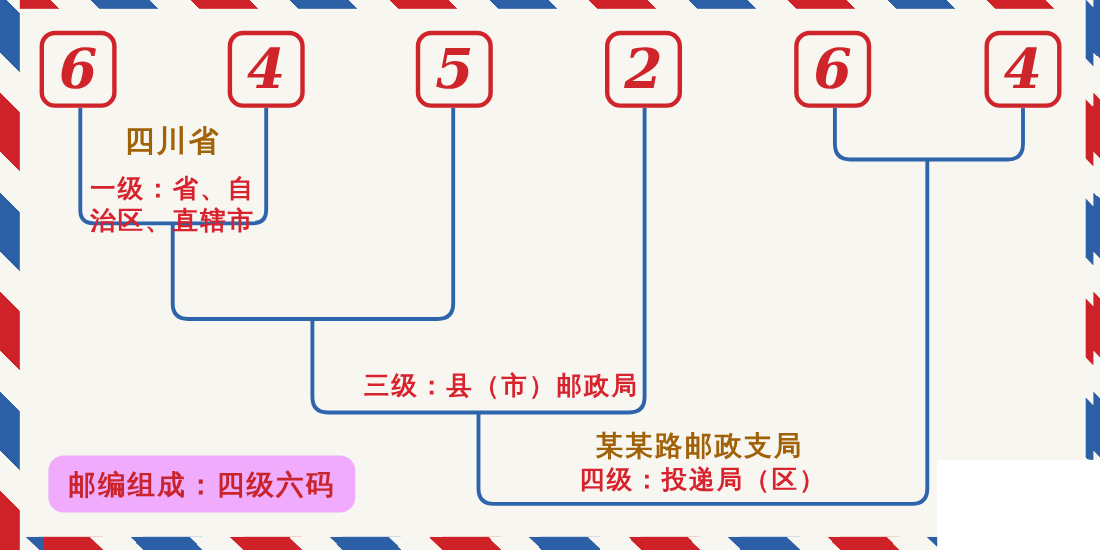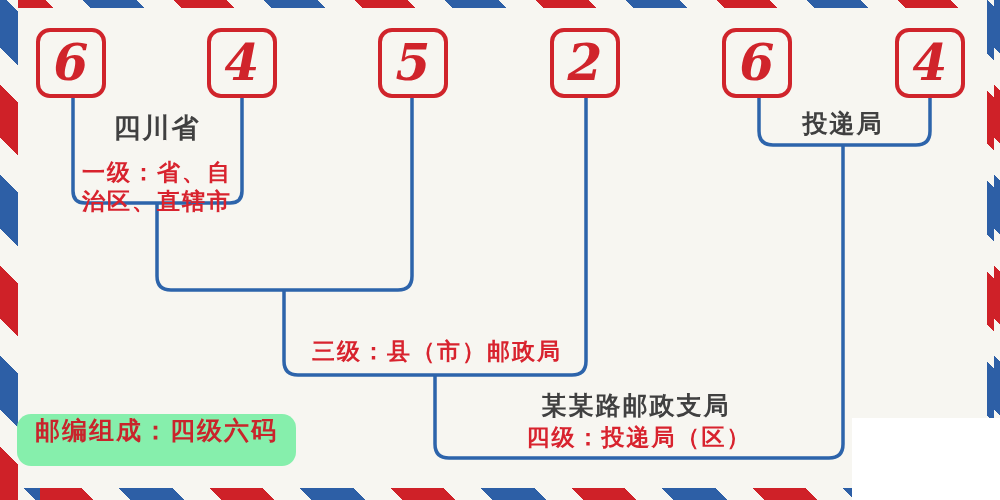--- a/index.html
+++ b/index.html
@@ -30,27 +30,27 @@
   }
   .digit-box span{
     font-family:"DejaVu Serif",serif;font-weight:bold;font-style:italic;
     font-size:50px;color:#d0242b;line-height:1;
   }
   
   .label{
     position:absolute;transform:translateX(-50%);text-align:center;
     font-weight:bold;letter-spacing:2px;white-space:pre-line;z-index:4;
   }
-  .label.blue{color:#404040;font-size:27px;font-family:Liberation Serif, serif;}
+  .label.blue{color:#a16207;font-size:27px;font-family:Liberation Serif, serif;}
   .label.red{color:#d8232e;font-size:23px;line-height:29px;}
   
   .badge{
-    position:absolute;left:17px;top:414px;height:52px;z-index:4;
-    background:#86efac;border-radius:14px;padding:0 18px;
-    display:flex;align-items:flex-start;justify-content:center;
+    position:absolute;left:44px;top:414px;height:52px;z-index:4;
+    background:#f0abfc;border-radius:14px;padding:0 18px;
+    display:flex;align-items:center;justify-content:center;
   }
   .badge span{
     color:#c9242b;font-weight:bold;font-size:25px;letter-spacing:2px;
     font-family:"DejaVu Serif",serif;
   }
   
   .corner-patch{
     position:absolute;left:852px;top:418px;right:0;bottom:0;
     background:#ffffff;z-index:5;
   }
@@ -90,23 +90,22 @@
   </div>
   <div class="digit-box" style="left:895px">
     <span>4</span>
   </div>
 
   <div class="label blue" style="left:157px;top:110px">四川省</div>
   <div class="label red" style="left:157px;top:158px">一级：省、自
 治区、直辖市</div>
 
 
-  <div class="label red" style="left:437px;top:337px">三级：县（市）邮政局</div>
+  <div class="label red" style="left:456px;top:337px">三级：县（市）邮政局</div>
 
-  <div class="label blue" style="left:843px;top:107px;font-size:25px">投递局</div>
 
   <div class="label red" style="left:639px;top:423px">四级：投递局（区）</div>
   <div class="label blue" style="left:636px;top:389px;font-size:25px">某某路邮政支局</div>
 
   <div class="badge">
     <span>邮编组成：四级六码</span>
   </div>
 
   <div class="corner-patch"></div>
 

